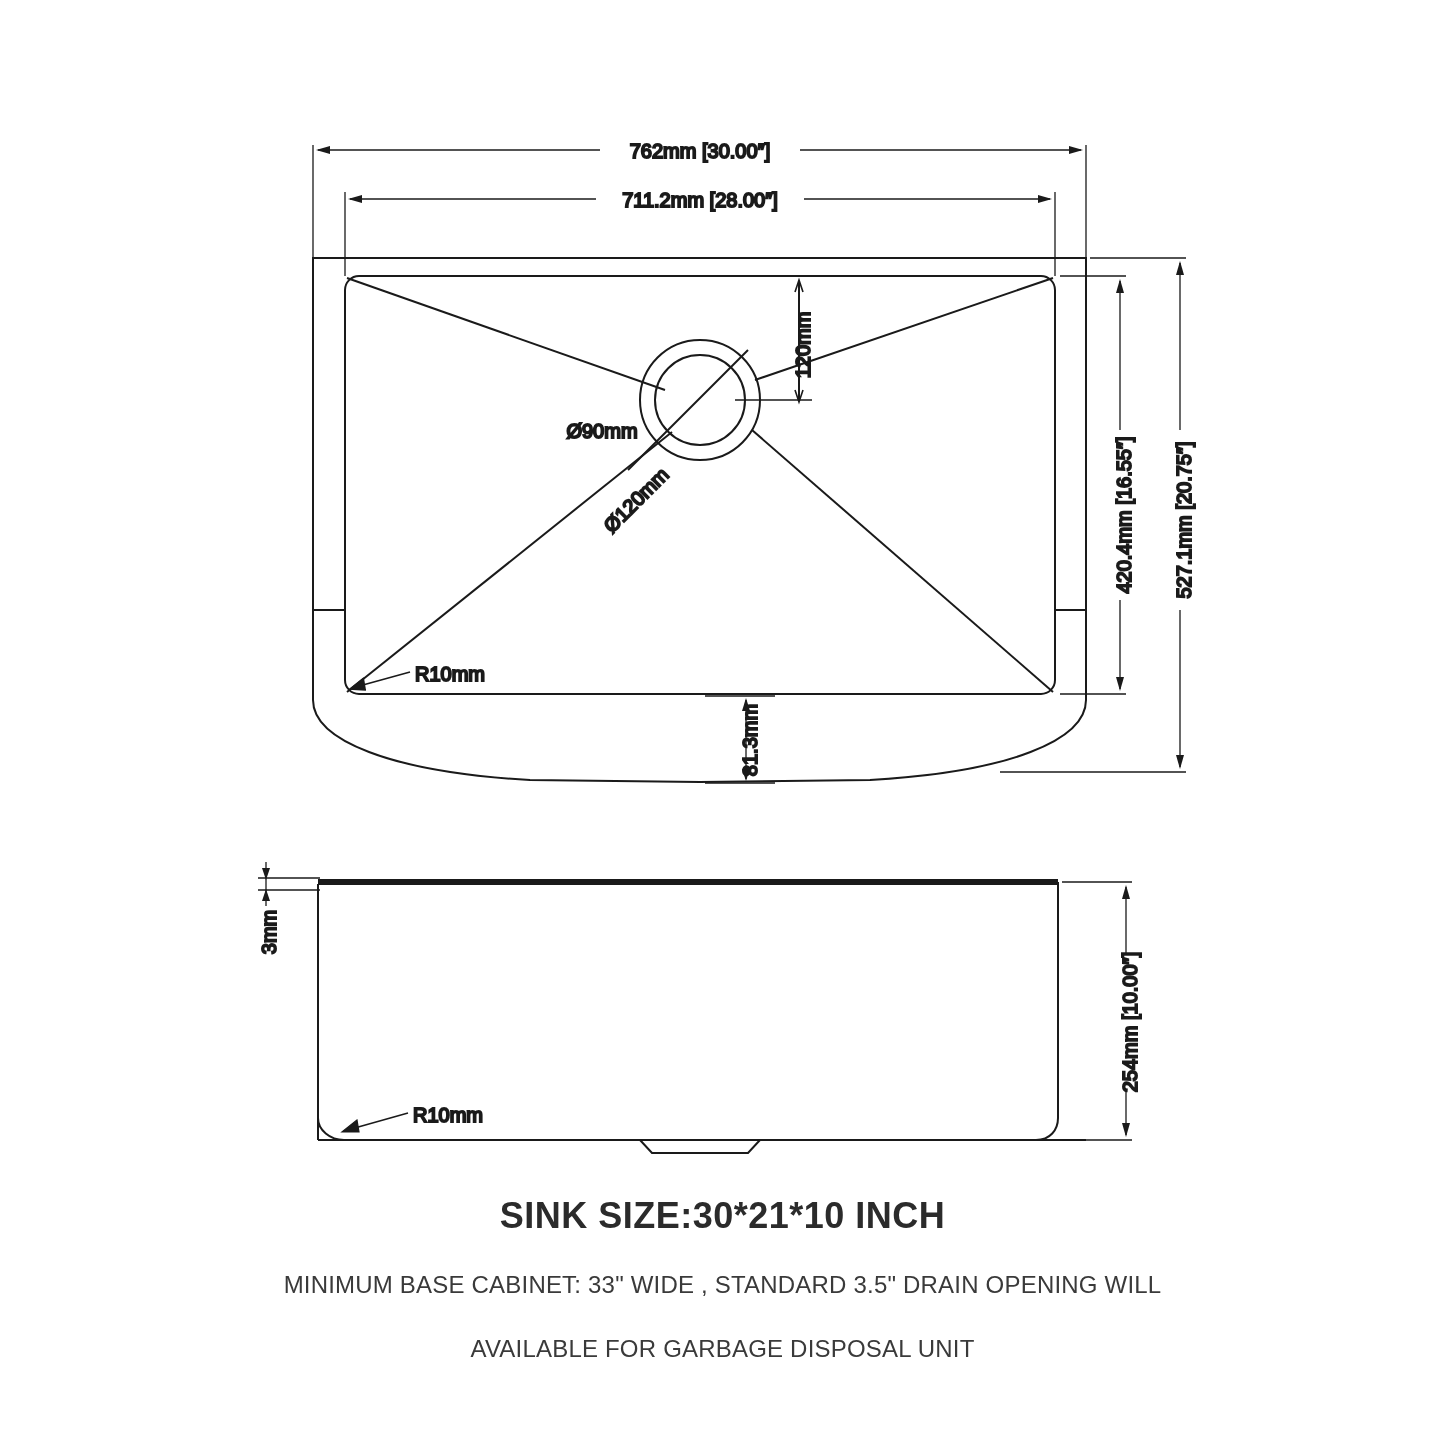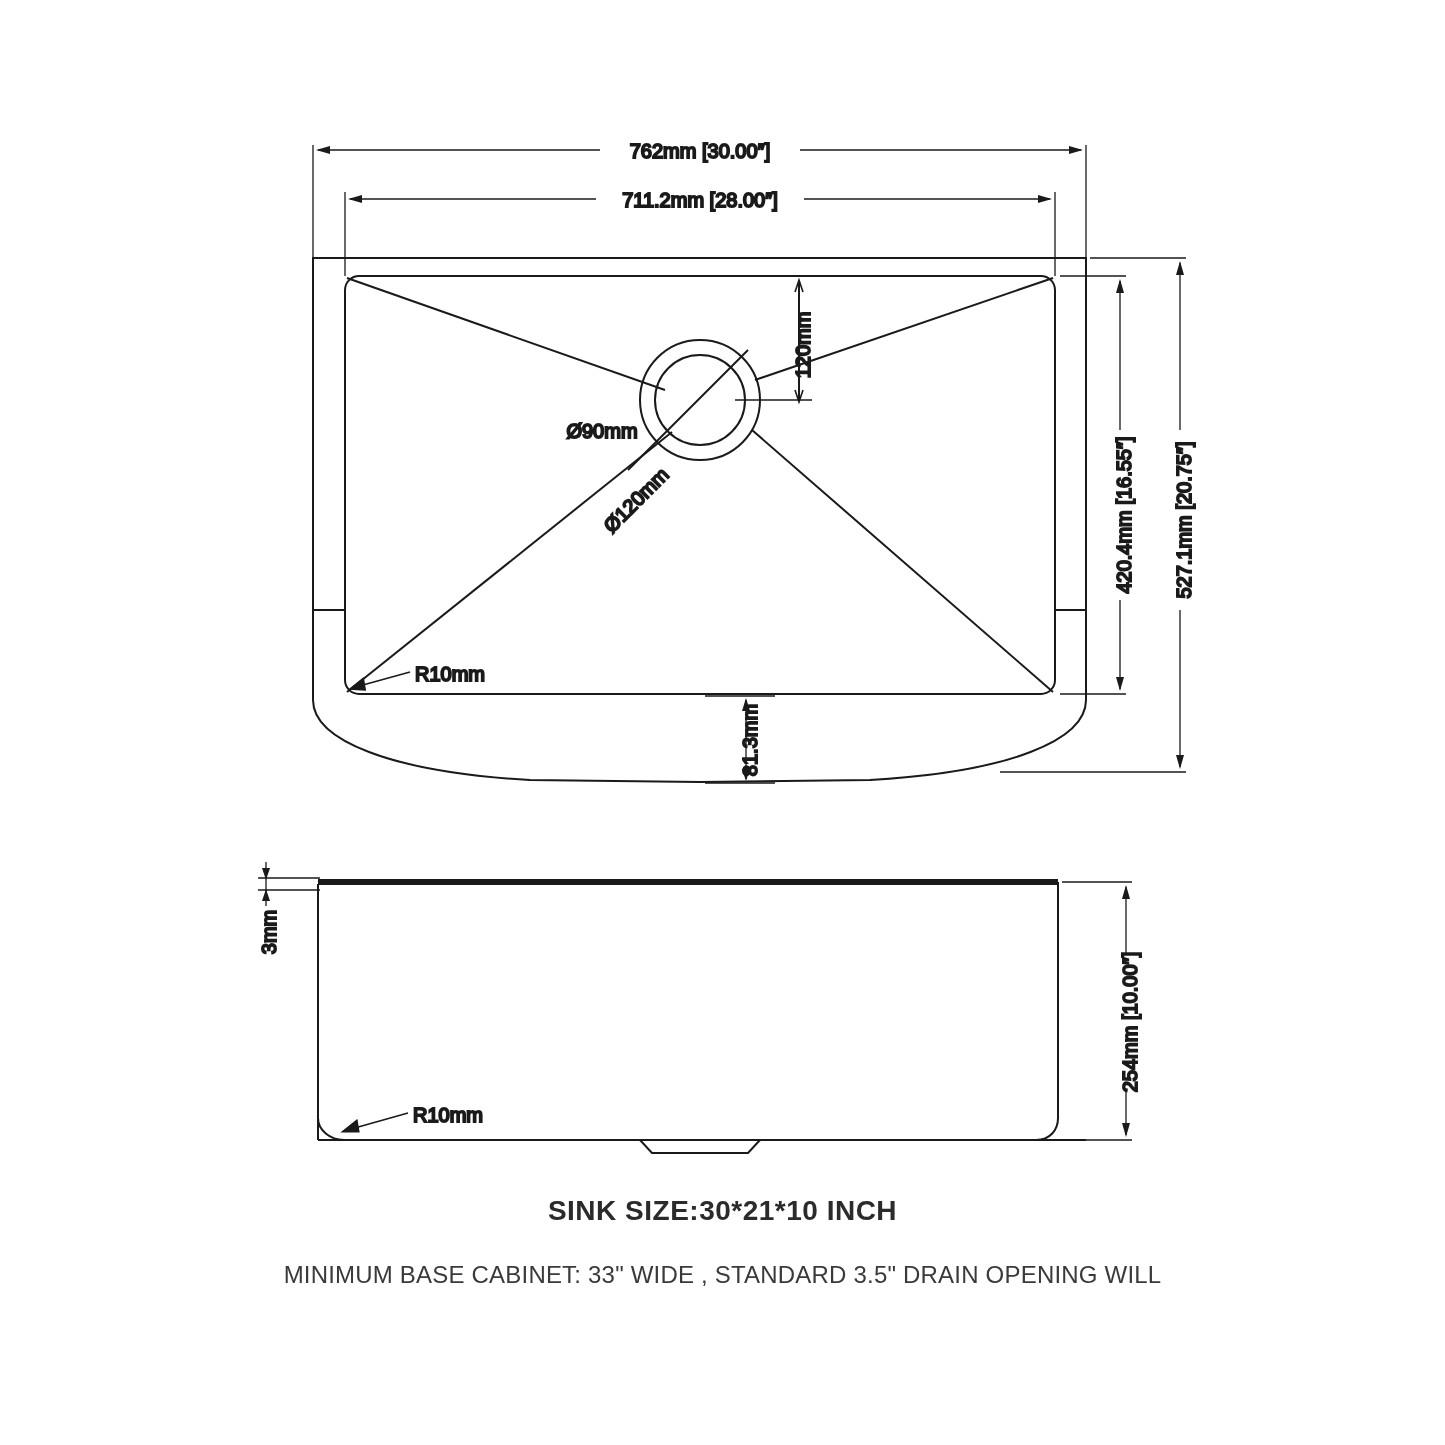--- a/index.html
+++ b/index.html
@@ -23,21 +23,21 @@
     height: 1445px;
   }
   .caption-block {
     position: absolute;
     left: 0;
     top: 1195px;
     width: 1445px;
     text-align: center;
   }
   .caption-title {
-    font-size: 28px;
+    font-size: 36px;
     font-weight: bold;
     letter-spacing: 0.5px;
     color: #2b2b2b;
     margin: 0 0 34px 0;
   }
   .caption-line {
     font-size: 24px;
     color: #3a3a3a;
     margin: 0 0 36px 0;
     letter-spacing: 0.2px;
@@ -157,13 +157,14 @@
 
     <text x="276" y="932" font-size="20" text-anchor="middle" transform="rotate(-90 276 932)">3mm</text>
     <text x="1137" y="1022" font-size="20" text-anchor="middle" transform="rotate(-90 1137 1022)">254mm [10.00″]</text>
     <text x="413" y="1122" font-size="20" text-anchor="start">R10mm</text>
   </g>
 </svg>
 
 <div class="caption-block">
   <div class="caption-title">SINK SIZE:30*21*10 INCH</div>
   <div class="caption-line">MINIMUM BASE CABINET: 33" WIDE , STANDARD 3.5" DRAIN OPENING WILL</div>
+  <div class="caption-line">AVAILABLE FOR GARBAGE DISPOSAL UNIT</div>
 </div>
 
 </body></html>

